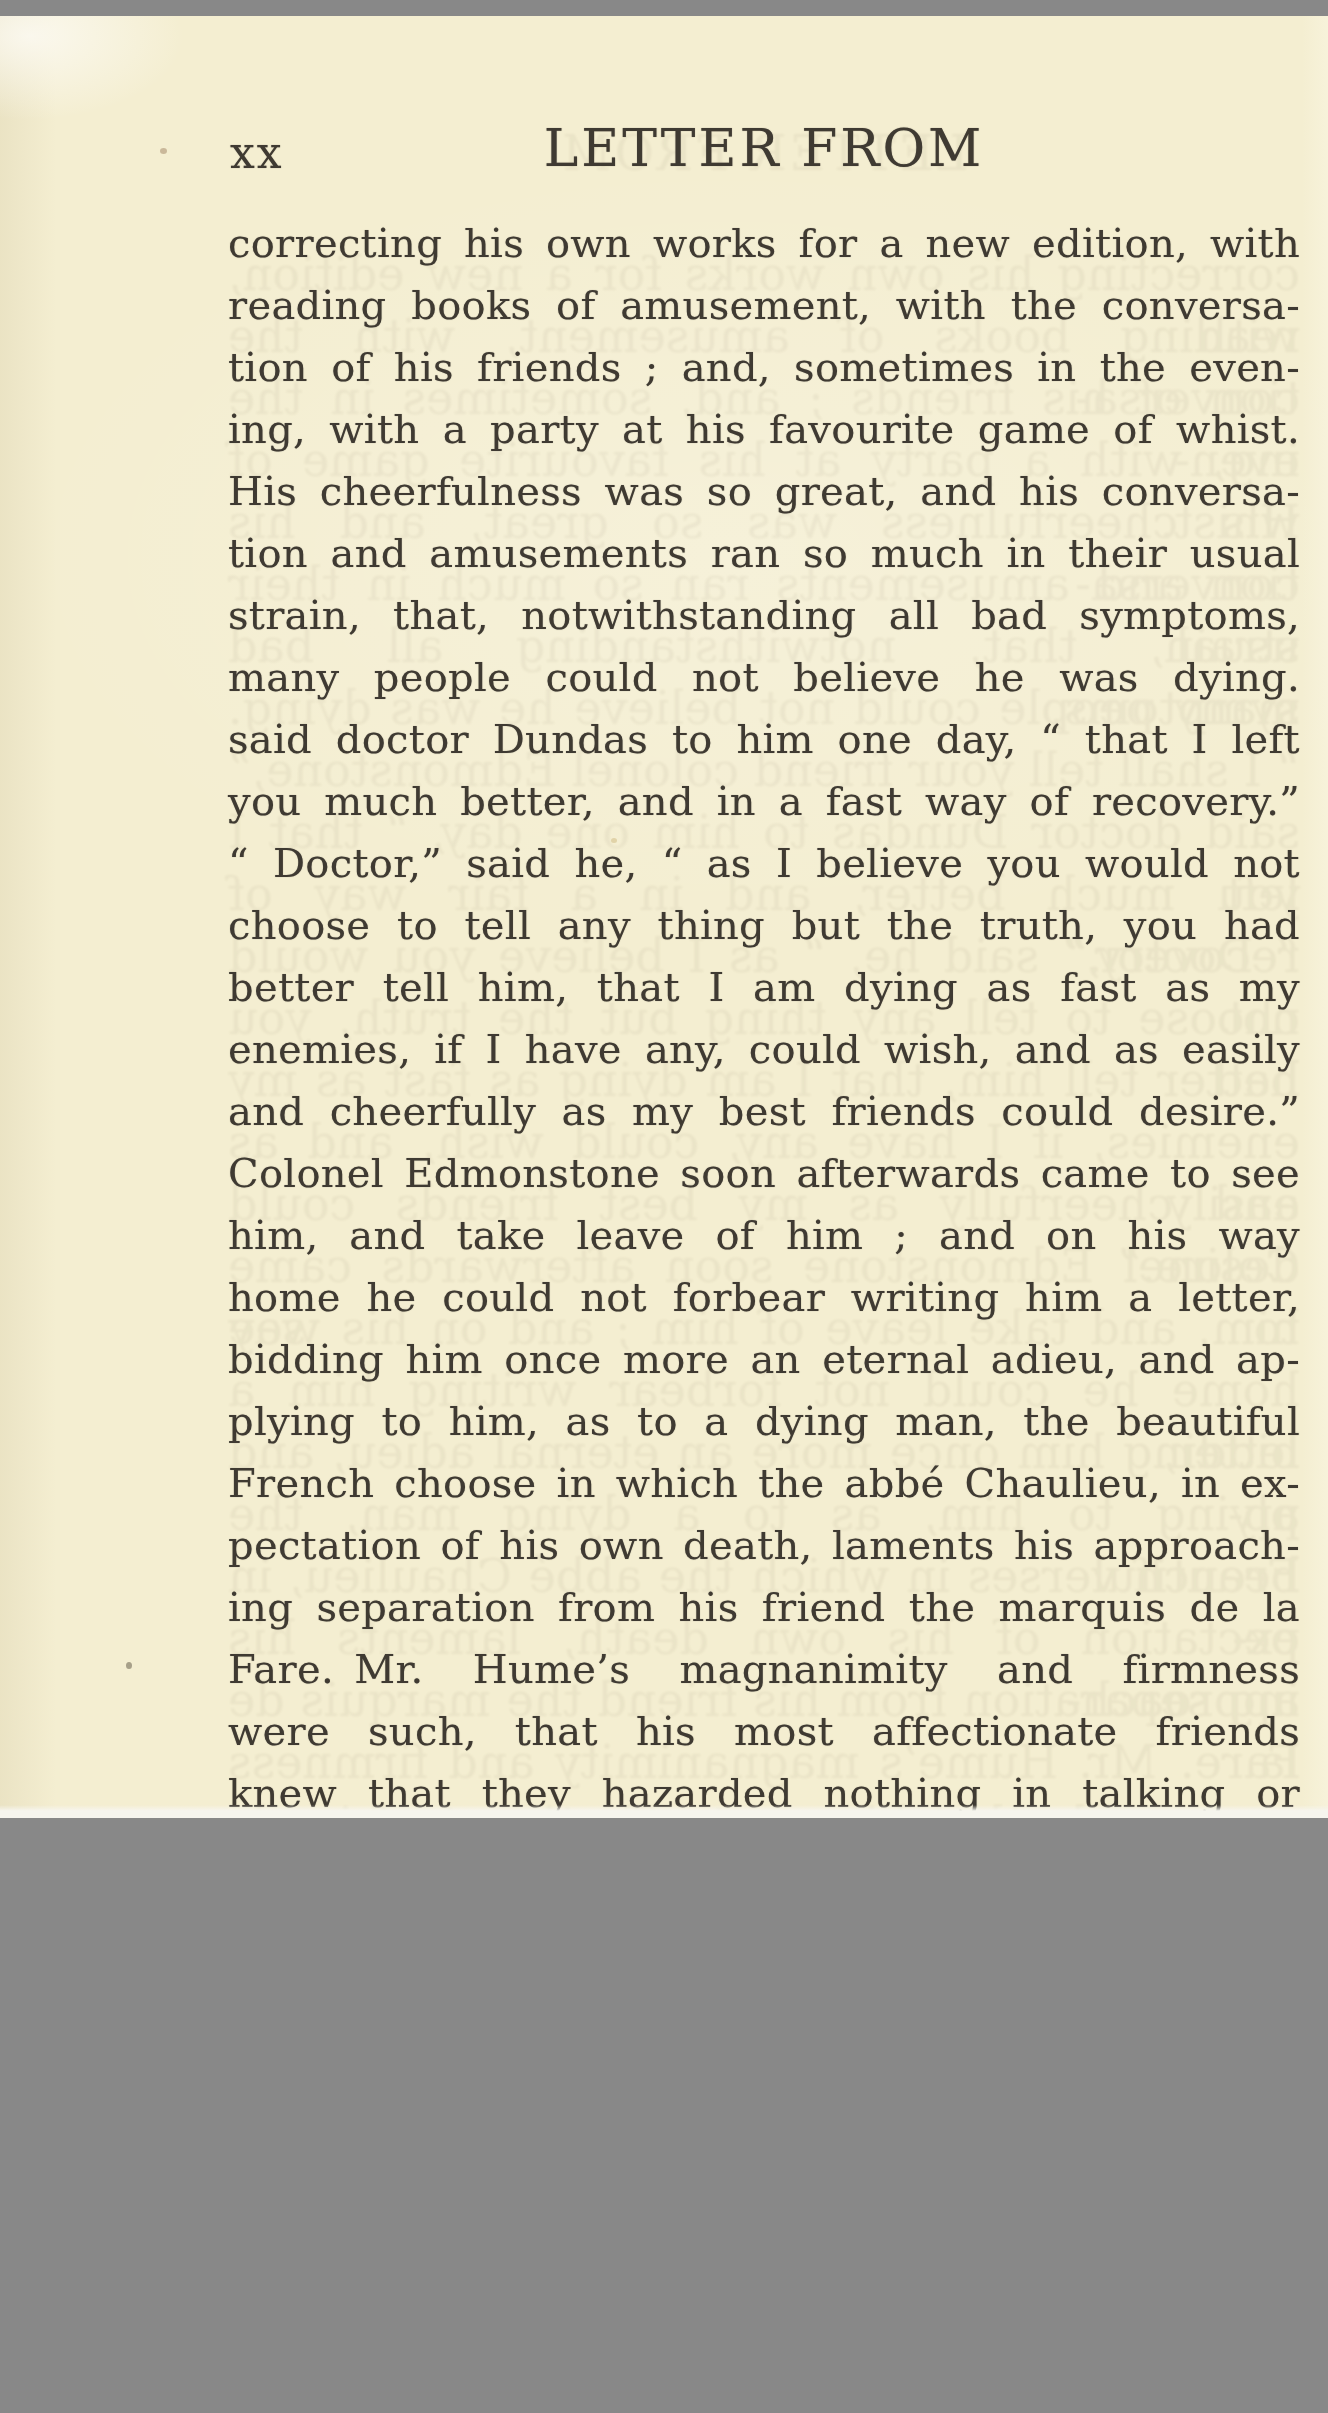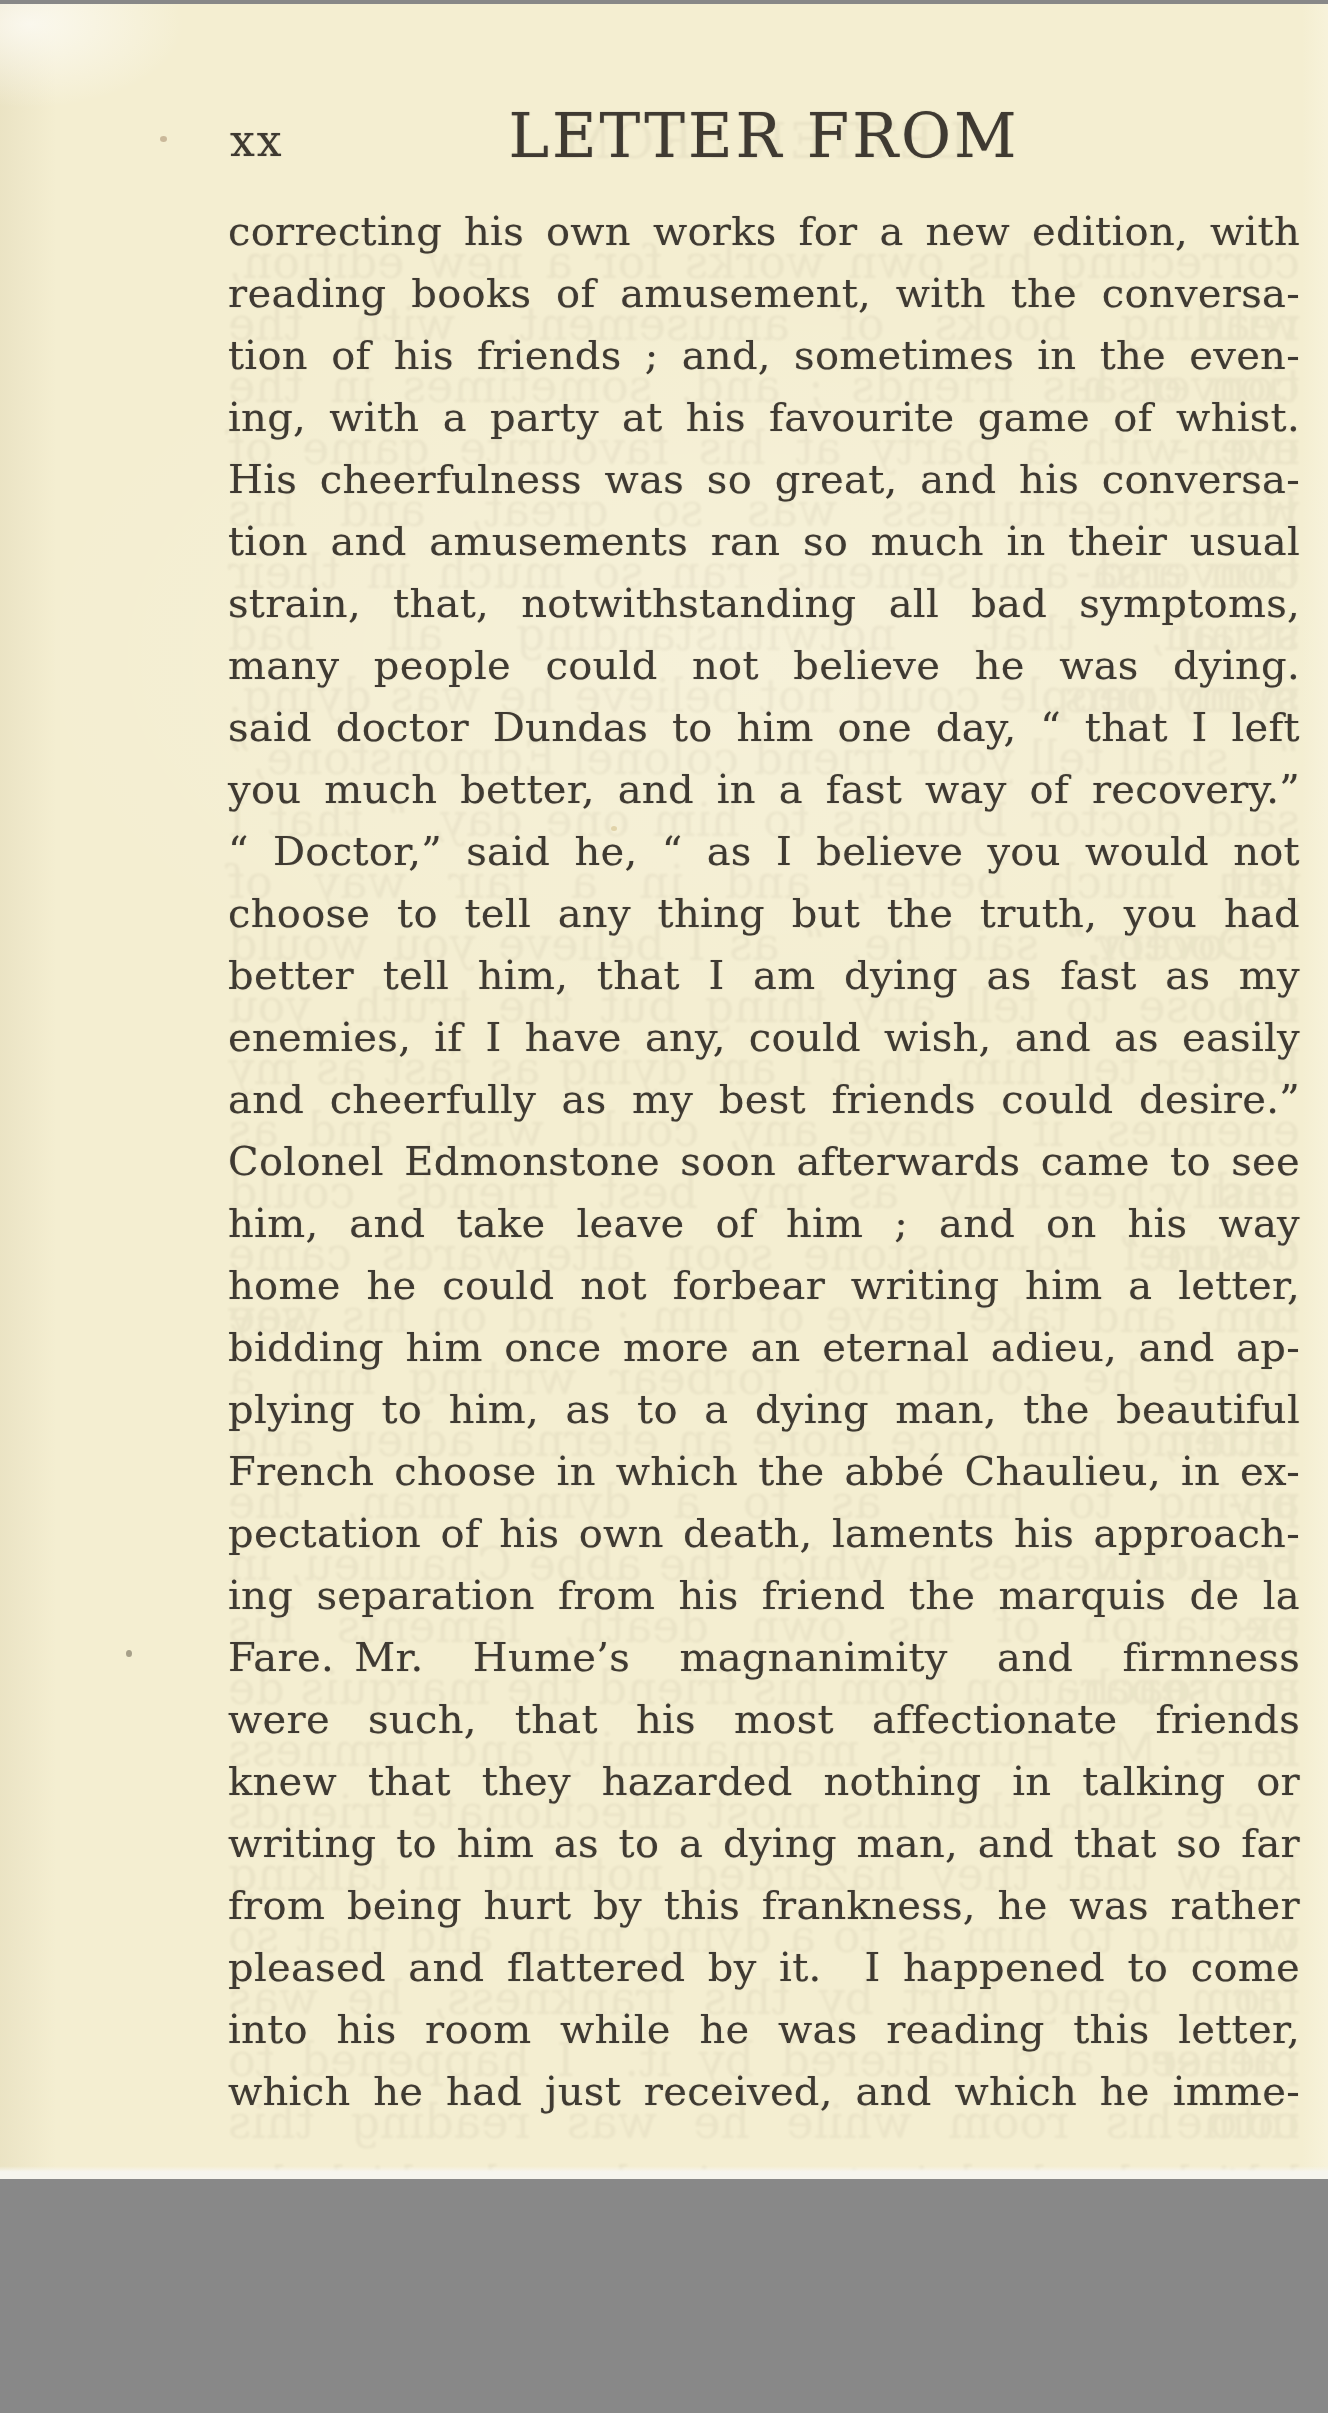--- a/index.html
+++ b/index.html
@@ -3,43 +3,43 @@
 <meta charset="utf-8">
 <style>
   :root{
     --paper:#f4eed1;
     --ink:#3f3a32;
     --edge:#f6f5ee;
   }
   html,body{margin:0;padding:0;background:#888;}
   .scan-page{
     position:relative;
-    width:1328px;height:2175px;
-    margin:4px auto;
+    width:1328px;height:1802px;
+    margin:16px auto;
     background:
       radial-gradient(ellipse 220px 120px at 30px 20px, rgba(252,250,243,.85), rgba(252,250,243,0) 70%),
       radial-gradient(ellipse 900px 500px at 55% 30%, rgba(255,255,255,.18), rgba(255,255,255,0) 80%),
       linear-gradient(to right, rgba(219,209,174,.38), rgba(219,209,174,0) 56px),
       linear-gradient(to left, rgba(250,246,226,.55), rgba(250,246,226,0) 26px),
       var(--paper);
     overflow:hidden;
     font-family:"DejaVu Serif","Liberation Serif",serif;
     color:var(--ink);
   }
   .header-row{
     position:absolute;left:228px;top:104px;width:1072px;height:62px;
   }
   .page-number{
     position:absolute;left:2px;top:9px;
     font-size:44px;letter-spacing:2px;line-height:48px;
     text-shadow:0 0 1px rgba(63,58,50,.5);
   }
   .running-header{
     text-align:center;
-    font-size:61px;letter-spacing:3px;line-height:56px;
+    font-size:52px;letter-spacing:3px;line-height:56px;
     text-shadow:0 0 1px rgba(63,58,50,.55);
     white-space:nowrap;
   }
   .text-block{
     position:absolute;left:228px;top:196px;width:1072px;
   }
   .text-block .line{
     height:62px;line-height:62px;
     font-size:40px;letter-spacing:.3px;
     text-align:justify;text-align-last:justify;

